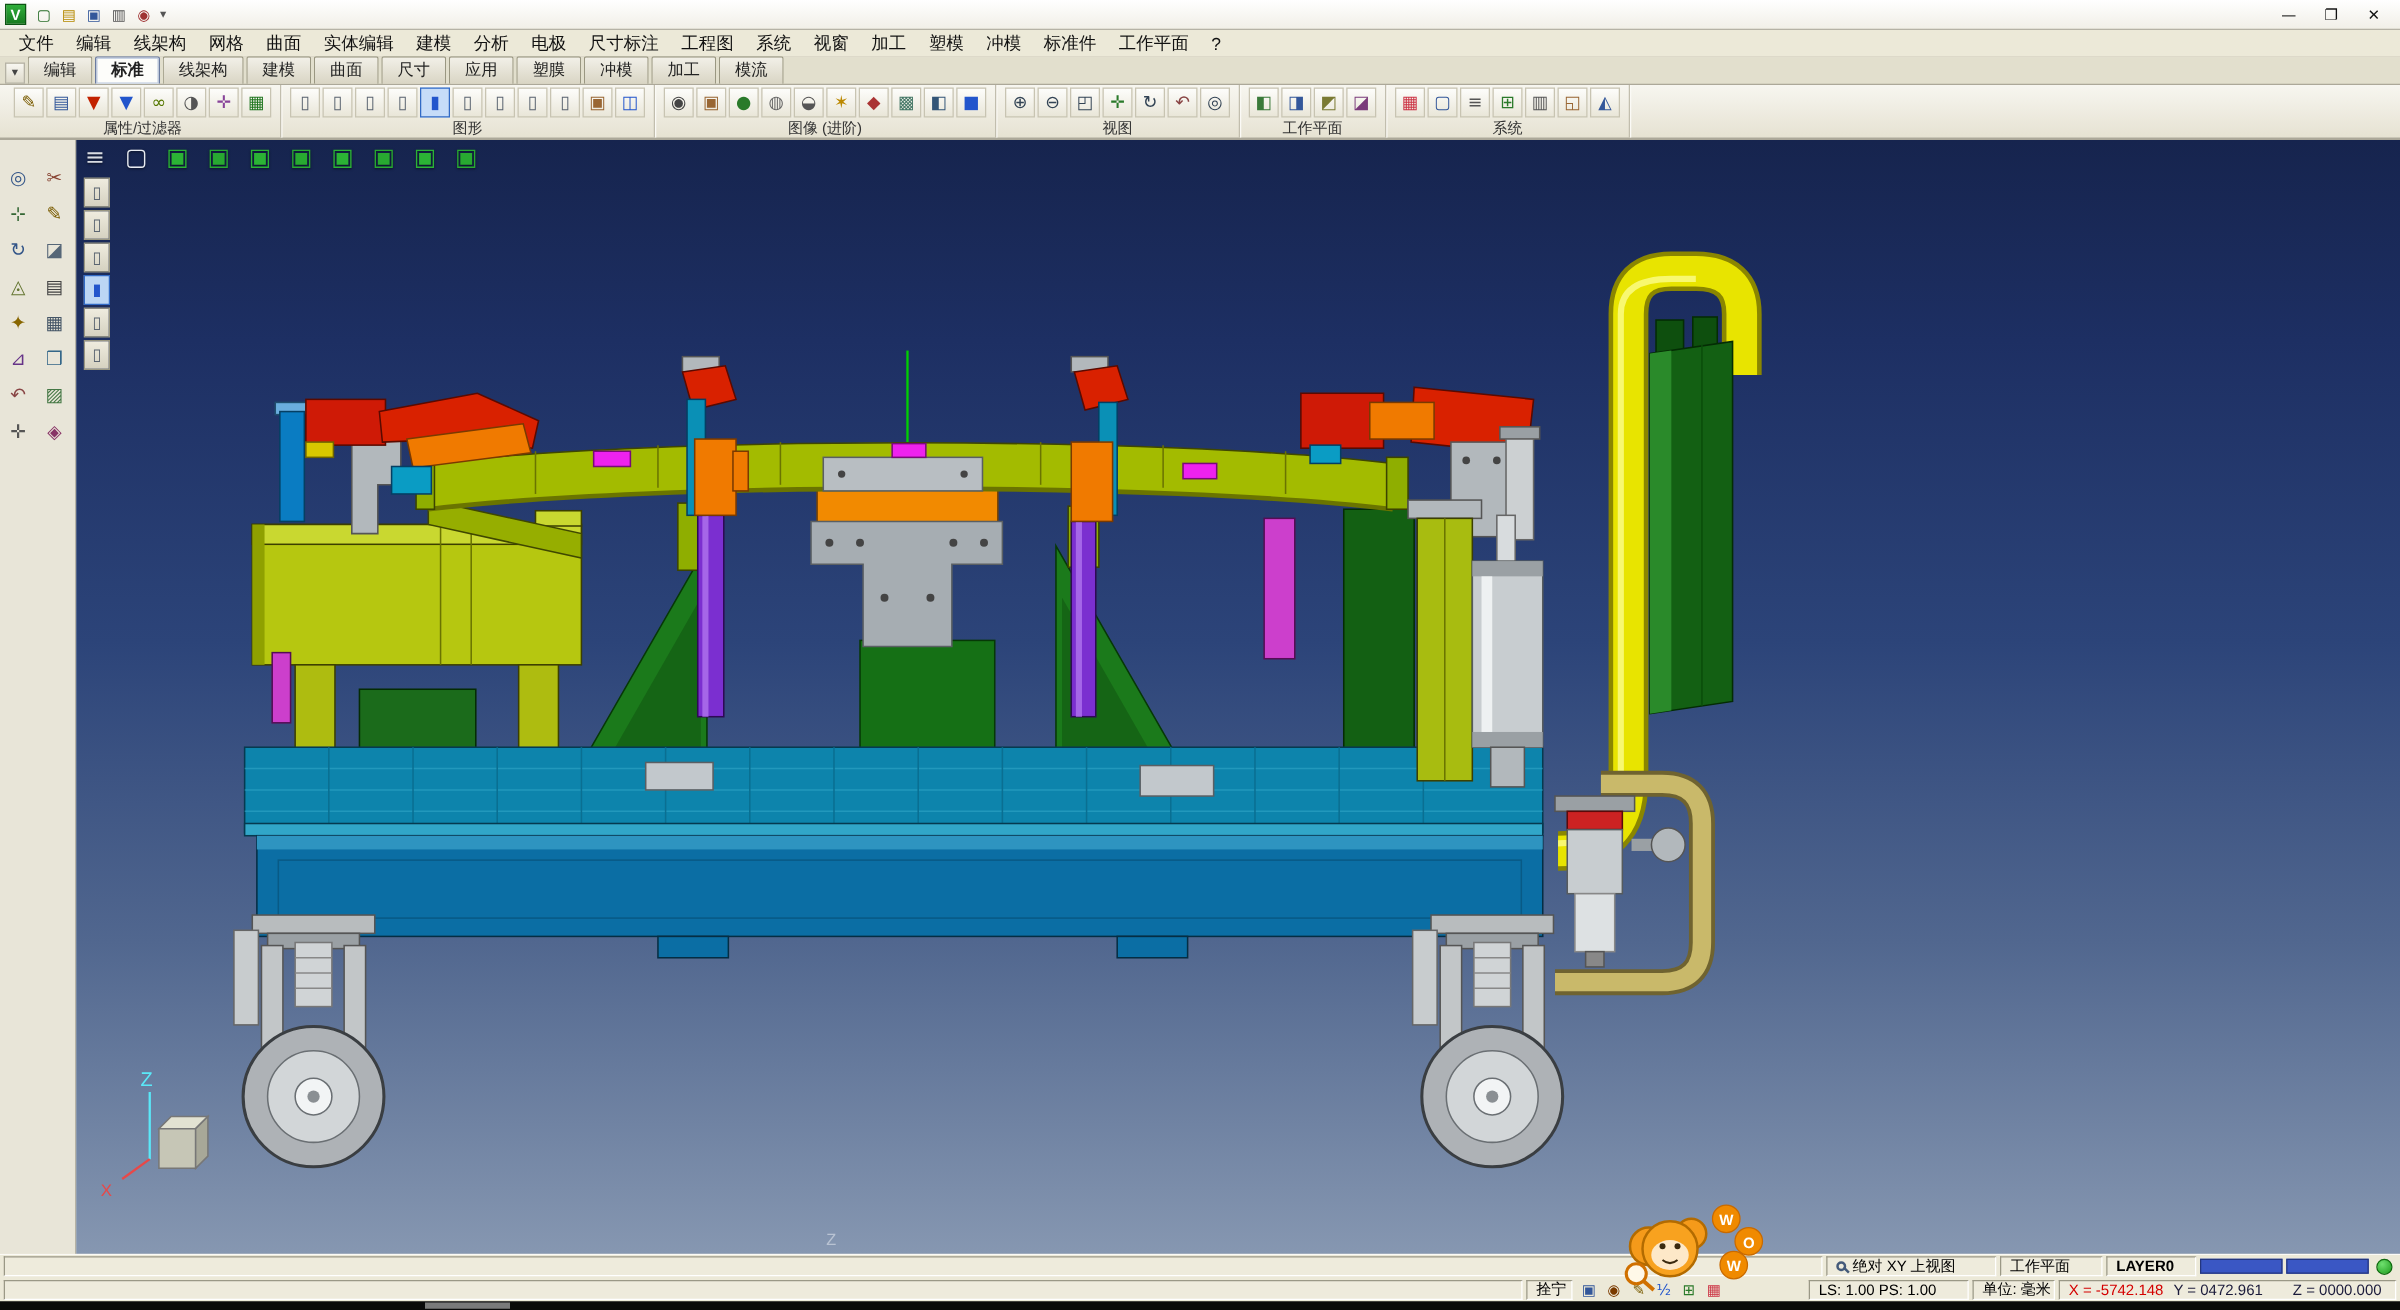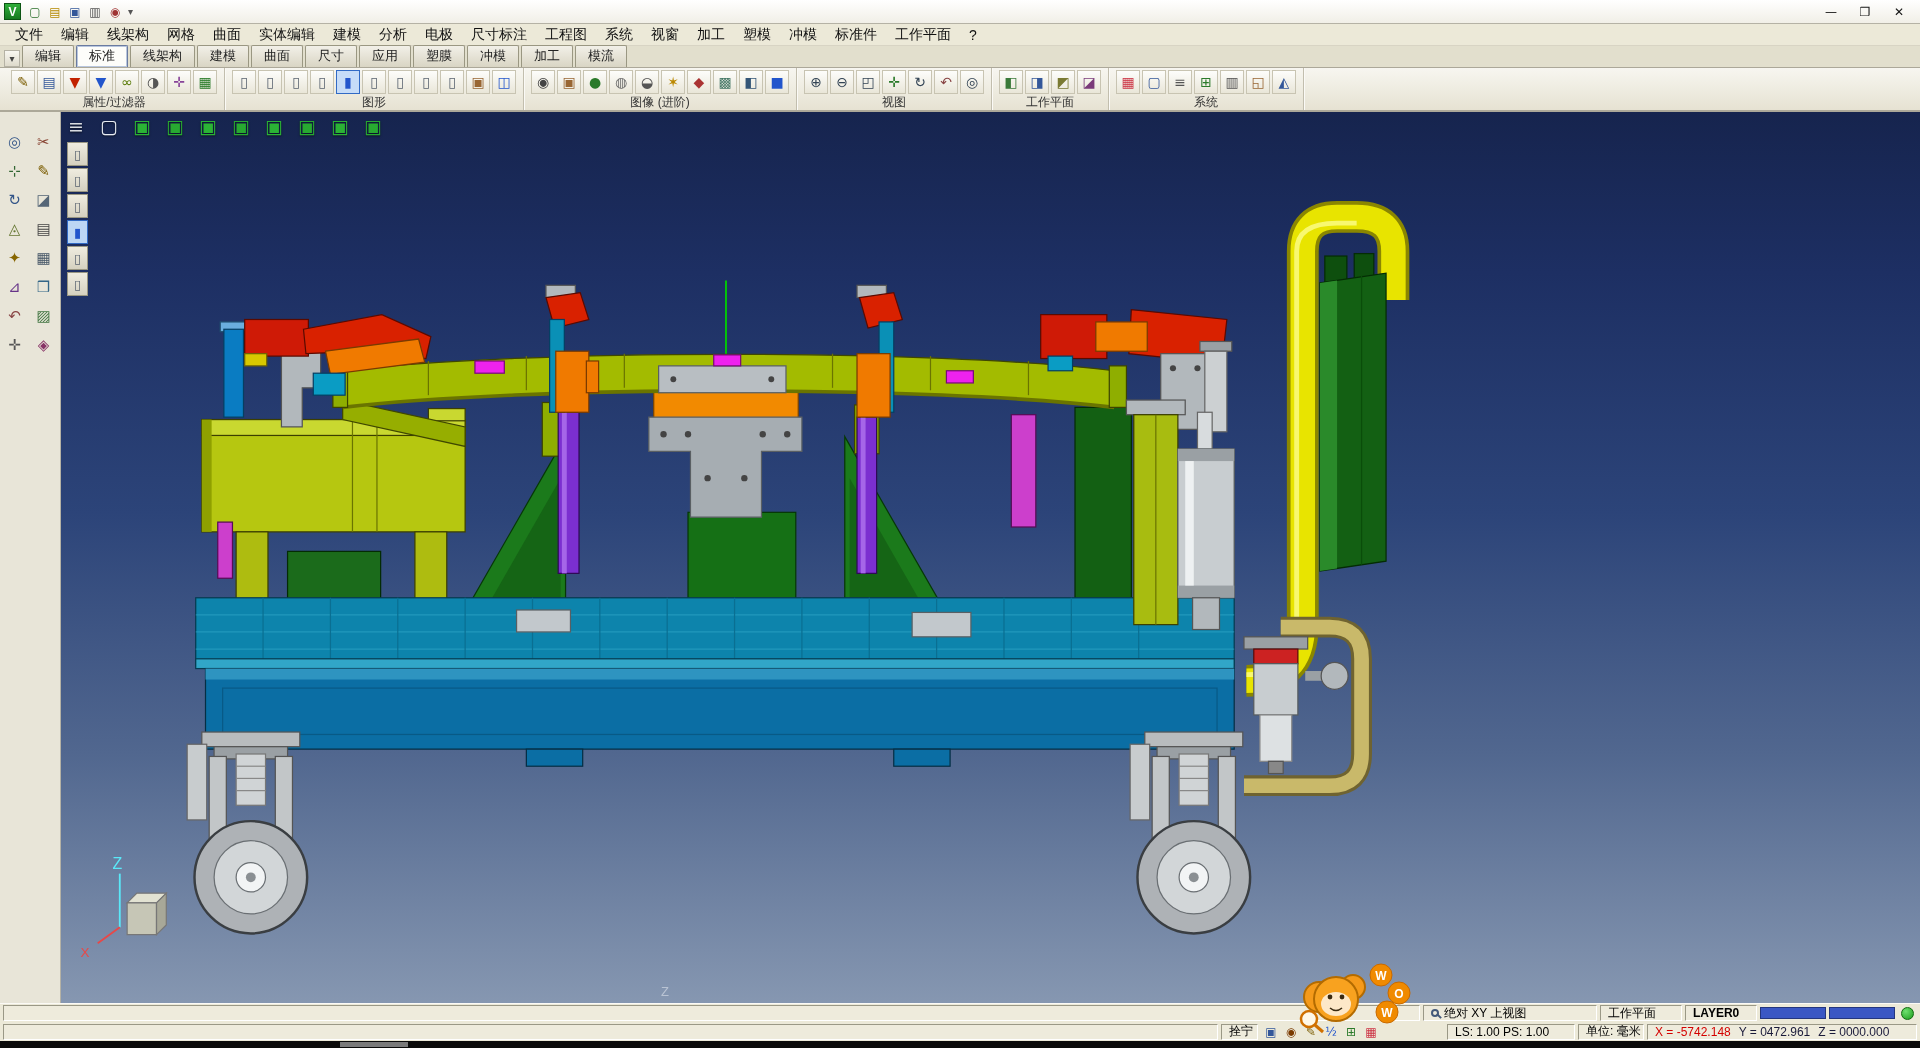--- a/index.html
+++ b/index.html
@@ -24,21 +24,21 @@
     border-bottom:1px solid #d8d4c4; }
   .menu-item { padding:2px 9px; font-size:14px; color:#111; cursor:default; }
 
   
   .tabbar { height:22px; background:#e2dfcd; display:flex; align-items:flex-end; padding:2px 4px 0 4px; gap:2px;
     border-bottom:1px solid #aca899; }
   .tab-drop { width:16px; height:17px; display:flex; align-items:center; justify-content:center; font-size:10px;
     color:#444; border:1px solid #b5b2a5; background:linear-gradient(#f8f7f1,#dedacb); font-family:"DejaVu Sans",sans-serif;}
   .tab { padding:1px 12px 2px 12px; font-size:13px; border:1px solid #9a9782; border-bottom:none;
     background:linear-gradient(#f2f0e8,#d9d5c4); color:#222; border-radius:2px 2px 0 0; }
-  .tab.active { background:#fdfdfa; border-color:#6a7ba0; font-weight:normal; box-shadow:0 0 0 1px #b8c6de inset; }
+  .tab.active { background:#fdfdfa; border-color:#6a7ba0; font-weight:bold; box-shadow:0 0 0 1px #b8c6de inset; }
 
   
   .ribbon { height:44px; background:linear-gradient(#f7f6f0,#e6e2d2); display:flex; align-items:stretch;
     border-bottom:2px solid #aca899; padding-left:4px; }
   .rgroup { display:flex; flex-direction:column; justify-content:space-between; padding:2px 7px 1px 7px;
     border-right:1px solid #c2beae; box-shadow:1px 0 0 #fbfaf6; }
   .ricons { display:flex; gap:2px; }
   .ricon { width:24px; height:24px; display:flex; align-items:center; justify-content:center; font-size:14px;
     border:1px solid #c8c4b2; background:linear-gradient(#fdfdfb,#e9e6d8); font-family:"DejaVu Sans",sans-serif; }
   .ricon.active { background:#c6dcf8; border-color:#316ac5; }
@@ -77,21 +77,21 @@
   .grow { flex:1; }
   .mag { width:8px; height:8px; border:2px solid #445a7a; border-radius:50%; position:relative; margin-right:5px; flex:none; }
   .mag::after { content:''; position:absolute; width:6px; height:2px; background:#445a7a;
     transform:rotate(45deg); right:-5px; bottom:-2px; }
   .swatch { width:66px; height:12px; background:#3a57c4; border:1px solid #24367e; }
   .green-dot { width:13px; height:13px; border-radius:50%; background:radial-gradient(circle at 35% 30%,#6fe06f,#1d9c1d);
     border:1px solid #0e6a0e; margin:0 3px; }
   .st-icon { width:20px; height:16px; display:flex; align-items:center; justify-content:center; font-size:12px;
     font-family:"DejaVu Sans",sans-serif; border:1px solid transparent; }
   .coord-x { color:#d40000; margin-right:8px; }
-  .coord-y { color:#1a1a3a; margin-right:8px; }
+  .coord-y { color:#1a1a3a; margin-right:24px; }
   .coord-z { color:#1a1a3a; }
   .bold { font-weight:bold; }
 
   .taskstrip { height:7px; background:#0a0a0a; position:relative; }
   .task-seg { position:absolute; left:340px; top:1px; width:68px; height:5px; background:#7a7a7a; }
 </style>
 </head>
 <body>
 
 <div class="titlebar">
@@ -518,21 +518,21 @@
     <circle cx="108" cy="36" r="11" fill="#f08a00" stroke="#c86a00"></circle>
     <circle cx="96" cy="55" r="11" fill="#f08a00" stroke="#c86a00"></circle>
     <text x="90" y="23" text-anchor="middle" fill="#ffffff" font-size="12" font-weight="bold">W</text>
     <text x="108" y="41" text-anchor="middle" fill="#ffffff" font-size="12" font-weight="bold">O</text>
     <text x="96" y="60" text-anchor="middle" fill="#ffffff" font-size="12" font-weight="bold">W</text>
   </svg>
 </div>
 
 <div class="statusrow first">
   <div class="sunken grow"></div>
-  <div class="sunken" style="width:174px">
+  <div class="sunken" style="width:136px">
     <span class="mag"></span>
     <span>绝对 XY 上视图</span>
   </div>
   <div class="sunken" style="width:82px">
     <span>工作平面</span>
   </div>
   <div class="sunken bold" style="width:72px">
     <span>LAYER0</span>
   </div>
   <div class="swatch"></div>

